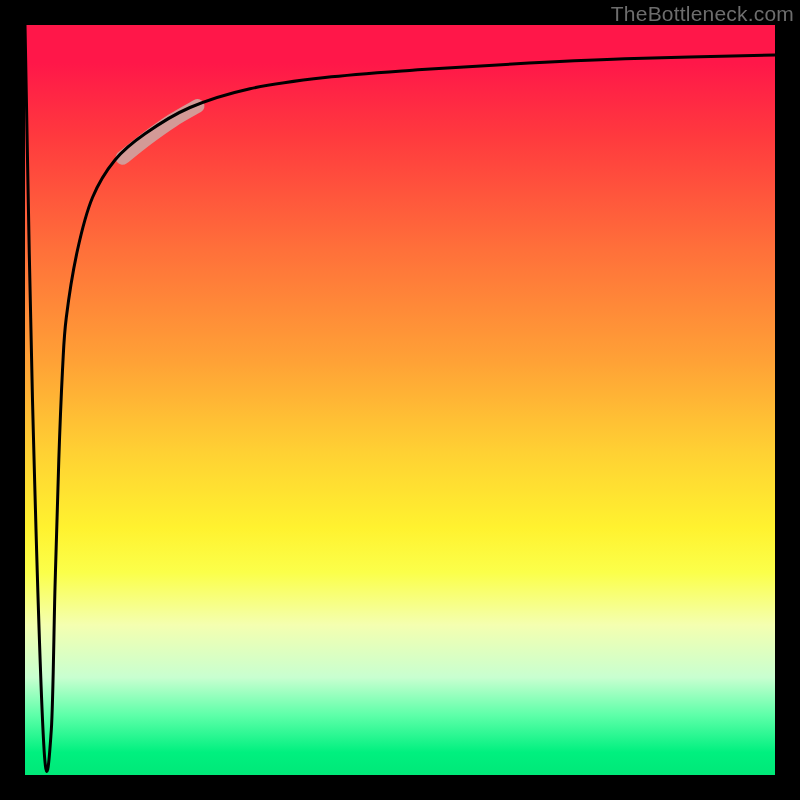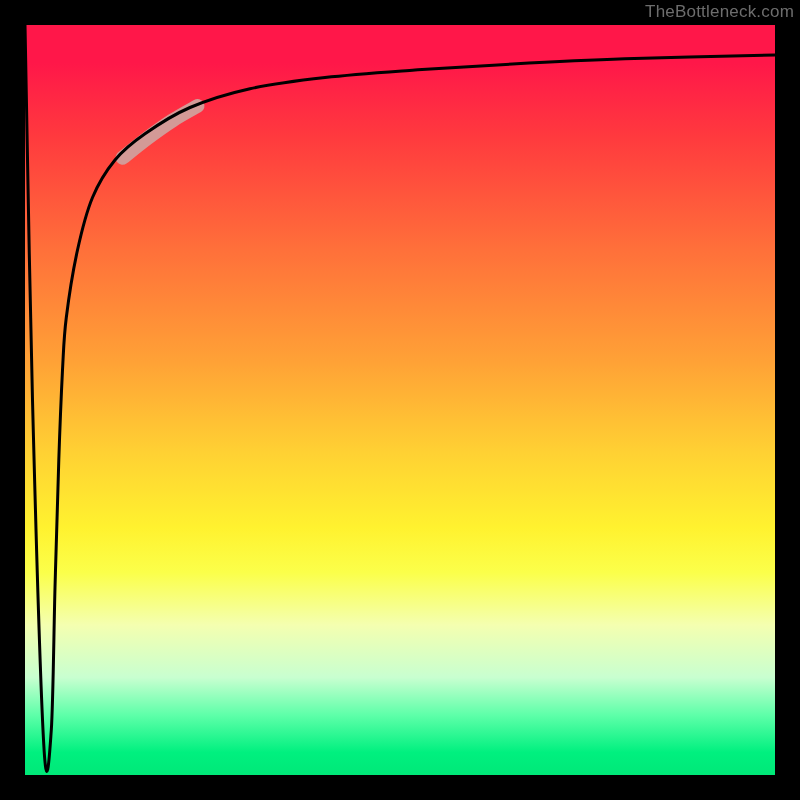--- a/index.html
+++ b/index.html
@@ -46,21 +46,21 @@
     left: 0;
     top: 0;
     width: 750px;
     height: 750px;
   }
   .watermark {
     position: absolute;
     top: 2px;
     right: 6px;
     color: #6d6d6d;
-    font-size: 17px;
+    font-size: 21px;
     letter-spacing: 0.2px;
     font-weight: 400;
   }
 </style>
 </head>
 <body>
 
 <div class="frame">
   <div class="plot">
     <svg class="curve" viewBox="0 0 750 750" preserveAspectRatio="none">

